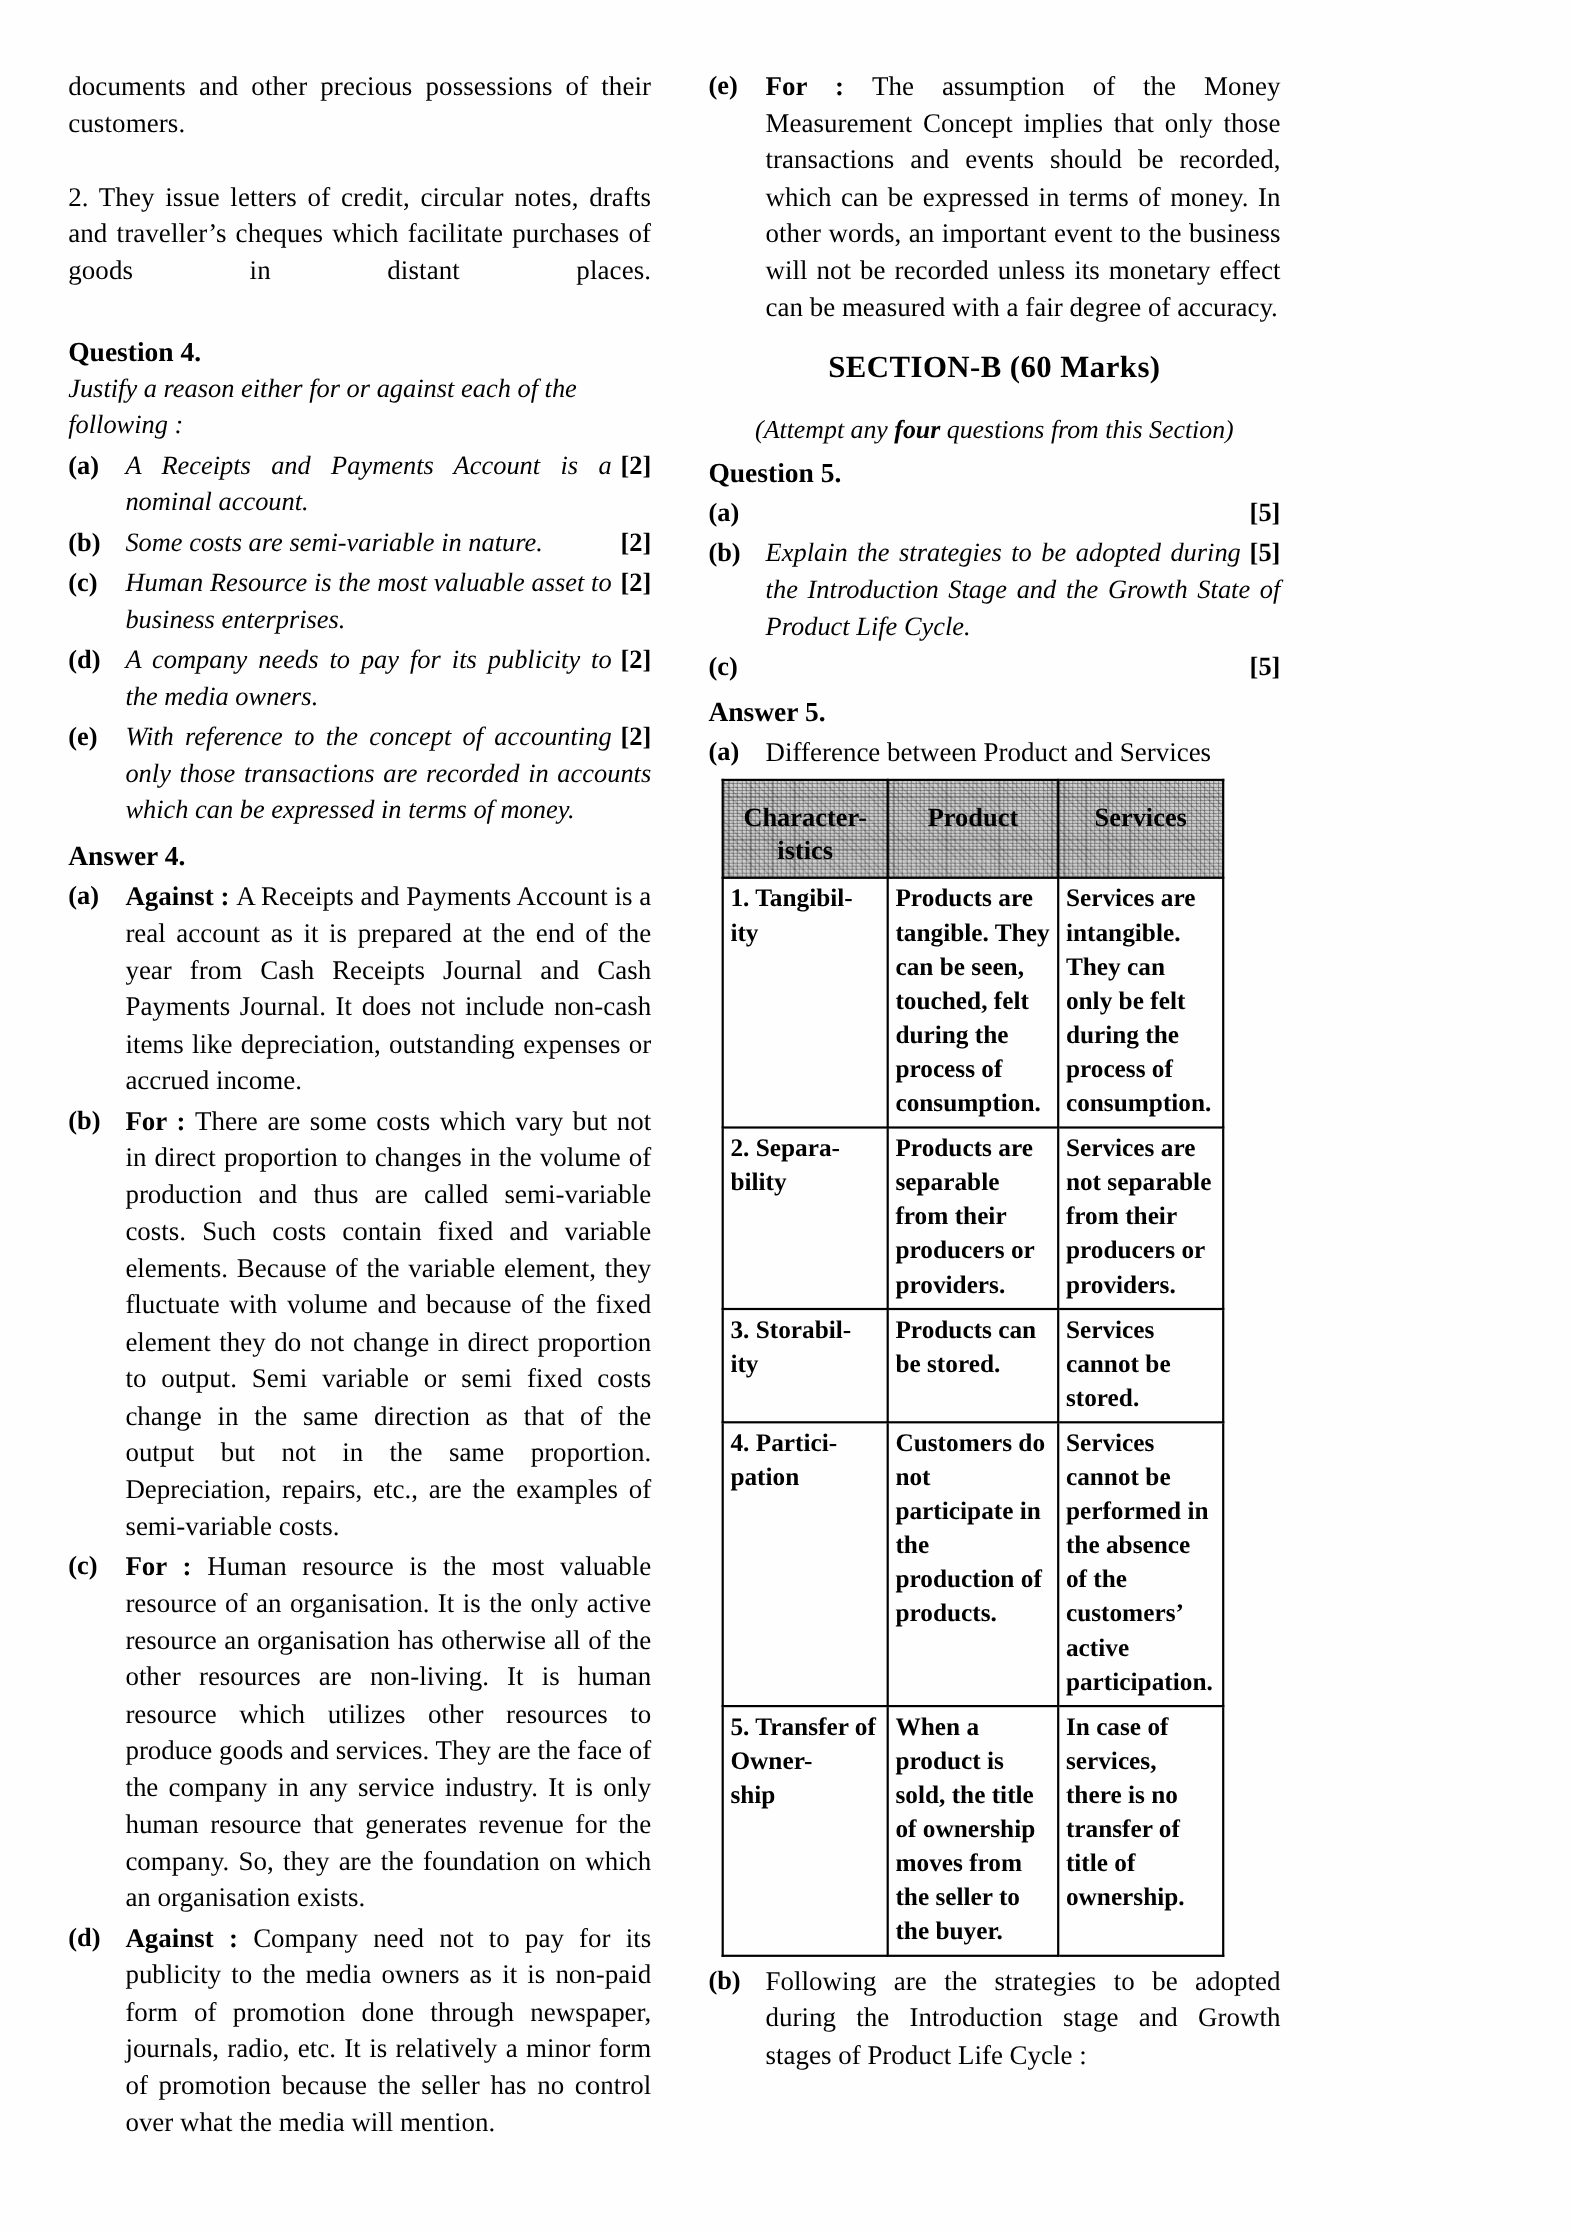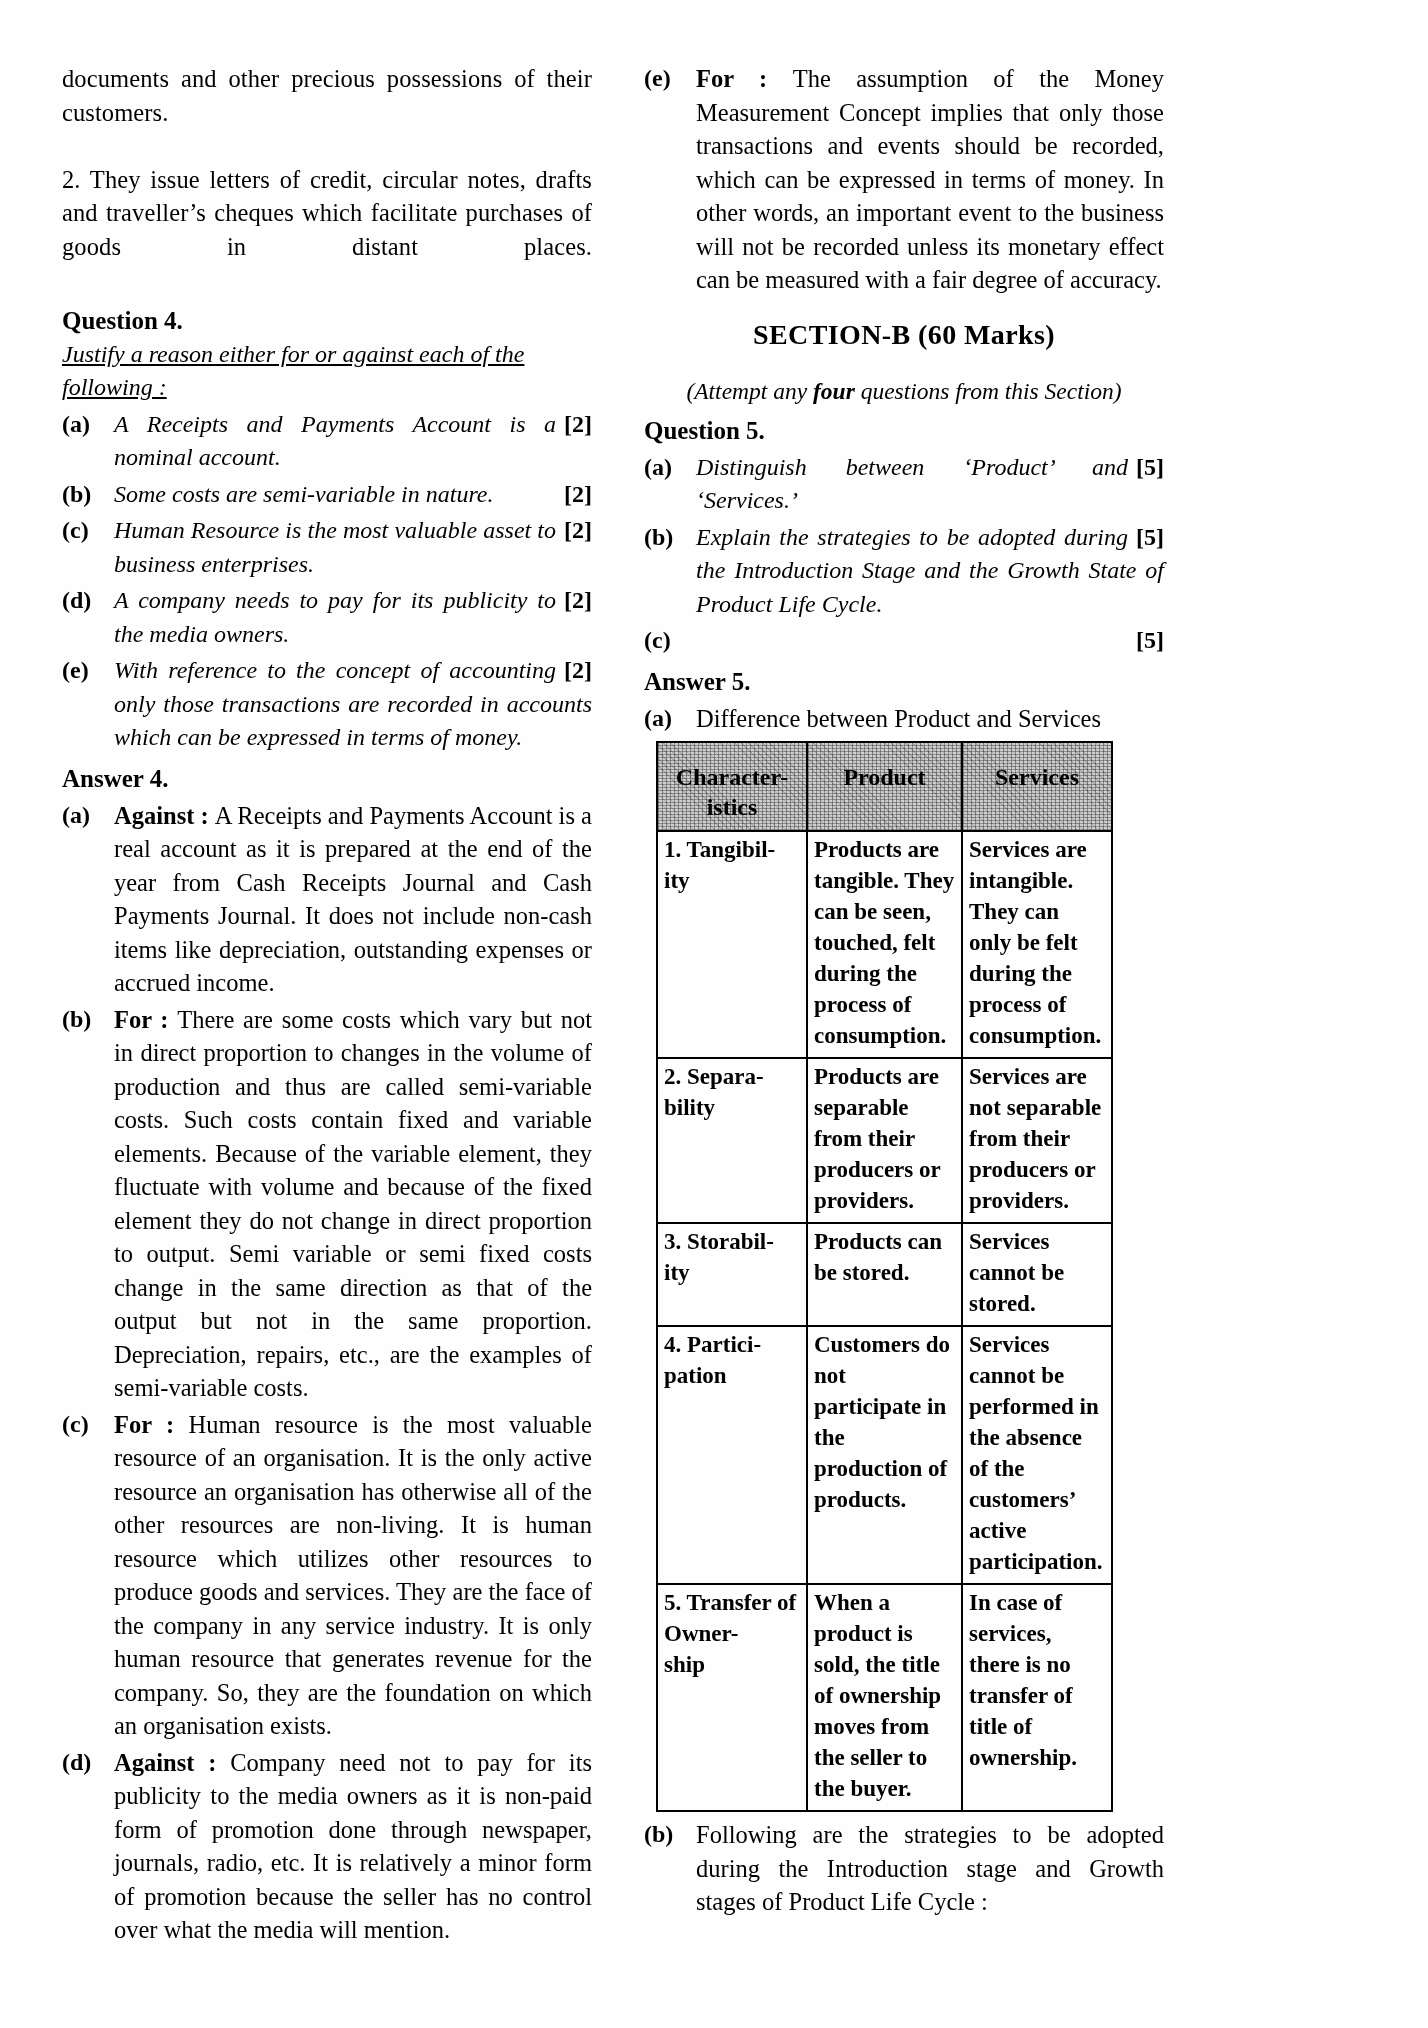--- a/index.html
+++ b/index.html
@@ -47,21 +47,20 @@
   .just { text-align: justify; }
   .just::after {
     content: "";
     display: inline-block;
     width: 100%;
   }
   .ital {
     font-style: italic;
     font-size: 24px;
     line-height: 33.5px;
-    text-decoration: underline;
   }
   .heading {
     font-weight: bold;
     font-size: 25px;
     line-height: 34px;
     margin-top: 7px;
   }
 
   
   .row {
@@ -223,21 +222,21 @@
       </div>
 
       <div class="section-title">SECTION-B (60 Marks)</div>
 
       <div class="section-sub"><span>(Attempt any </span><b>four</b><span> questions from this Section)</span></div>
 
       <div class="heading">Question 5.</div>
 
       <div class="row">
         <span class="lbl">(a)</span>
-        <span class="txt italic-q"><span class="marks">[5]</span><span>Distinguish between ‘Product’ and ‘Services.’</span></span>
+        <span class="txt italic-q"><span class="marks">[5]</span></span>
       </div>
 
       <div class="row">
         <span class="lbl">(b)</span>
         <span class="txt italic-q"><span class="marks">[5]</span><span>Explain the strategies to be adopted during the Introduction Stage and the Growth State of Product Life Cycle.</span></span>
       </div>
 
       <div class="row">
         <span class="lbl">(c)</span>
         <span class="txt italic-q"><span class="marks">[5]</span></span>

